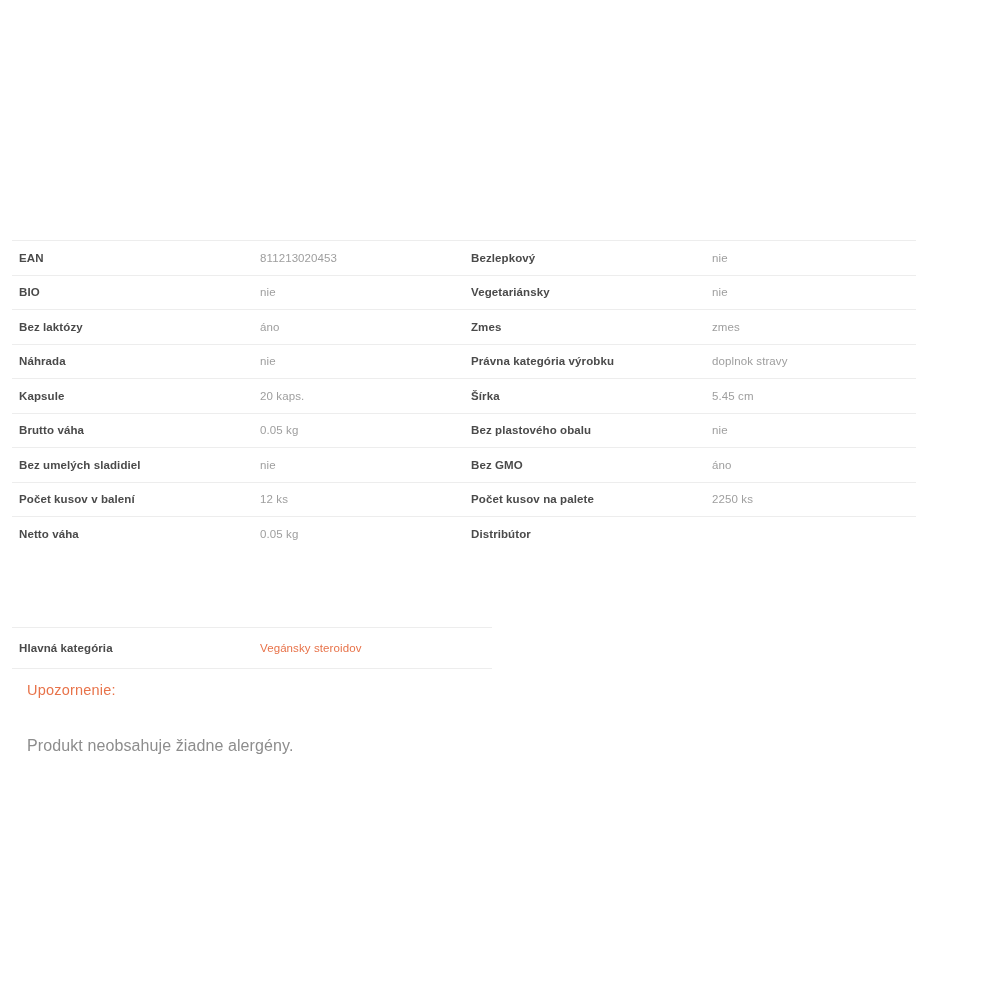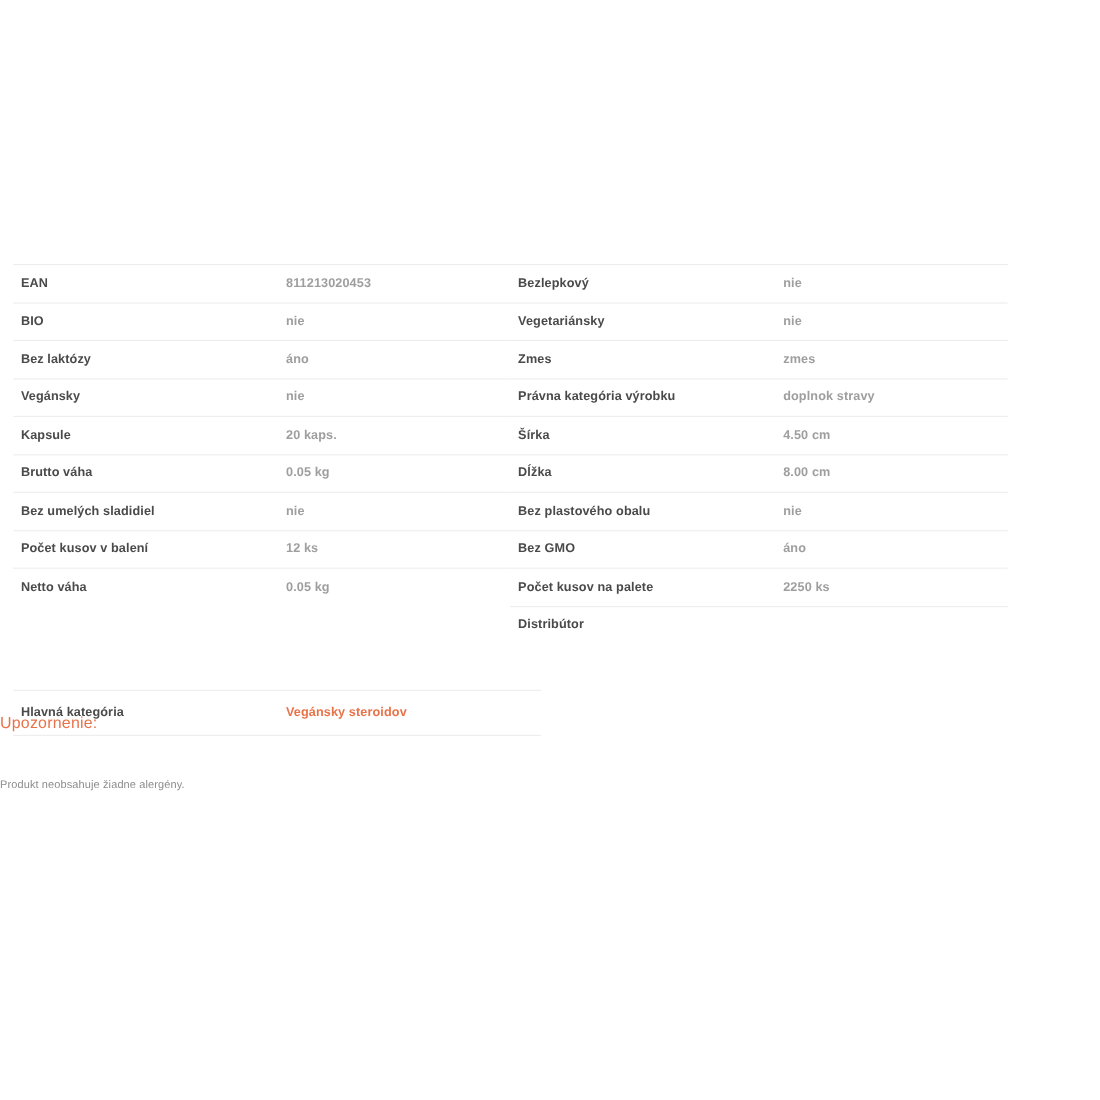--- a/index.html
+++ b/index.html
@@ -65,21 +65,20 @@
     font-weight: bold;
     letter-spacing: 0.1px;
     padding-left: 7px;
     box-sizing: border-box;
   }
 
   .spec-row .value {
     font-size: 11.5px;
     color: #9e9e9e;
     letter-spacing: 0.1px;
-    font-weight: bold;
   }
 
   .spec-row .value.link {
     color: #e8734a;
   }
 
   .spec-row.empty-value .value {
     color: #9e9e9e;
   }
 
@@ -92,35 +91,36 @@
   }
 
   .category-block .spec-row {
     border-top: 1px solid #ededed;
     border-bottom: 1px solid #ededed;
     height: 42px;
   }
 
   .notice {
     position: absolute;
-    top: 650px;
+    top: 682px;
     left: 0px;
     width: 700px;
+    padding-left: 27px;
   }
 
   .notice-title {
     font-size: 14.5px;
     color: #e8734a;
     margin: 0 0 4px 0;
     font-weight: normal;
     letter-spacing: 0.2px;
   }
 
   .notice-line {
-    font-size: 10px;
+    font-size: 16px;
     color: #8d8d8d;
     line-height: 16.5px;
     letter-spacing: 0.1px;
     margin-top: 40px;
   }
 </style>
 </head>
 <body>
 
 <div class="page">
@@ -134,21 +134,21 @@
       </div>
       <div class="spec-row">
         <div class="label">BIO</div>
         <div class="value">nie</div>
       </div>
       <div class="spec-row">
         <div class="label">Bez laktózy</div>
         <div class="value">áno</div>
       </div>
       <div class="spec-row">
-        <div class="label">Vegánsky</div>
+        <div class="label">Náhrada</div>
         <div class="value">nie</div>
       </div>
       <div class="spec-row">
         <div class="label">Kapsule</div>
         <div class="value">20 kaps.</div>
       </div>
       <div class="spec-row">
         <div class="label">Brutto váha</div>
         <div class="value">0.05 kg</div>
       </div>
@@ -178,25 +178,21 @@
       <div class="spec-row">
         <div class="label">Zmes</div>
         <div class="value">zmes</div>
       </div>
       <div class="spec-row">
         <div class="label">Právna kategória výrobku</div>
         <div class="value">doplnok stravy</div>
       </div>
       <div class="spec-row">
         <div class="label">Šírka</div>
-        <div class="value">4.50 cm</div>
-      </div>
-      <div class="spec-row">
-        <div class="label">Dĺžka</div>
-        <div class="value">8.00 cm</div>
+        <div class="value">5.45 cm</div>
       </div>
       <div class="spec-row">
         <div class="label">Bez plastového obalu</div>
         <div class="value">nie</div>
       </div>
       <div class="spec-row">
         <div class="label">Bez GMO</div>
         <div class="value">áno</div>
       </div>
       <div class="spec-row">

